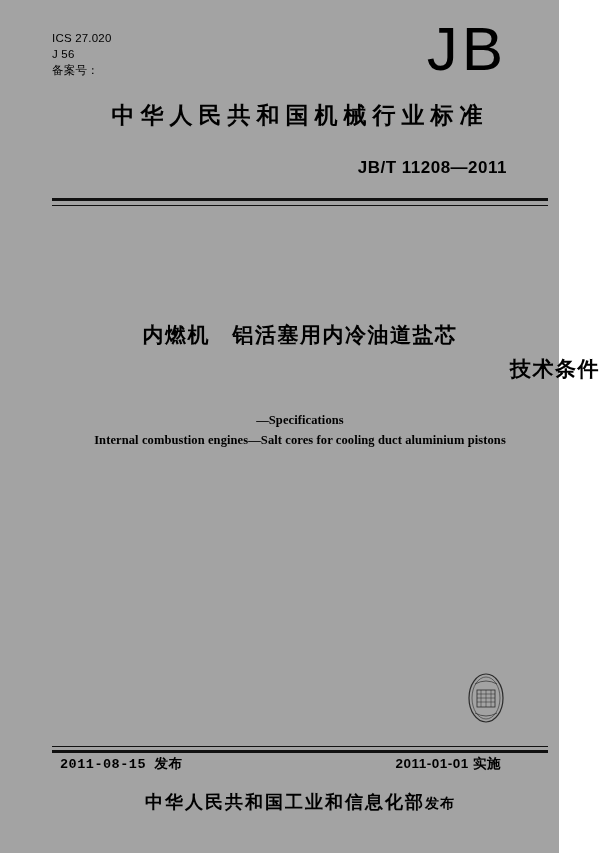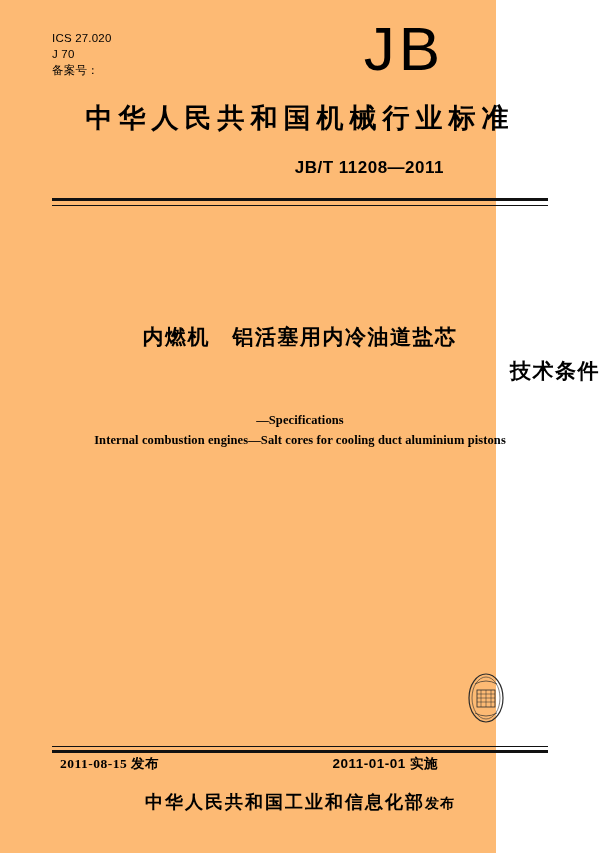--- a/index.html
+++ b/index.html
@@ -11,23 +11,24 @@
     width: 600px;
     height: 853px;
     font-family: "Liberation Serif", serif;
     color: #000000;
     position: relative;
     overflow: hidden;
   }
   .page {
     position: absolute;
     left: 0; top: 0;
-    width: 496px;
+    width: 551px;
     height: 853px;
-    background: #fdba74;
+    background: #a3a3a3;
+    padding-left: 8px;
   }
 
   
   .meta {
     position: absolute;
     left: 52px;
     top: 30px;
     font-family: "Liberation Sans", sans-serif;
     font-size: 11.5px;
     line-height: 16px;
@@ -49,21 +50,21 @@
 
   
   .cn-title {
     position: absolute;
     left: 0;
     top: 100px;
     width: 600px;
     text-align: center;
     font-family: "Liberation Sans", sans-serif;
     font-weight: bold;
-    font-size: 27px;
+    font-size: 23px;
     letter-spacing: 6px;
   }
 
   
   .std-no {
     position: absolute;
     right: 52px;
     top: 158px;
     font-family: "Liberation Sans", sans-serif;
     font-weight: bold;
@@ -84,21 +85,21 @@
   .rule-bottom-thin  { top: 746px; height: 1px; }
   .rule-bottom-thick { top: 750px; height: 3px; }
 
   
   .doc-title {
     position: absolute;
     left: 0;
     top: 320px;
     width: 600px;
     text-align: center;
-    font-family: Liberation Sans, sans-serif;
+    font-family: Liberation Mono, monospace;
     font-weight: bold;
     font-size: 21px;
     line-height: 34px;
     letter-spacing: 1.5px;
   }
   .doc-title .l2 { display: block; text-align: right; }
 
   
   .doc-title-en {
     position: absolute;
@@ -121,21 +122,21 @@
     width: 52px;
     height: 52px;
   }
   .seal svg { display: block; }
 
   
   .date-issue {
     position: absolute;
     left: 60px;
     top: 755px;
-    font-family: Liberation Serif, serif;
+    font-family: Liberation Mono, monospace;
     font-weight: bold;
     font-size: 13.5px;
     letter-spacing: 0.5px;
   }
   .date-impl {
     position: absolute;
     right: 58px;
     top: 755px;
     font-family: "Liberation Sans", sans-serif;
     font-weight: bold;
@@ -161,21 +162,21 @@
     letter-spacing: 1px;
   }
 </style>
 </head>
 <body>
 
 <div class="page">
 
   <div class="meta">
     <div>ICS 27.020</div>
-    <div>J 70</div>
+    <div>J 56</div>
     <div>备案号：</div>
   </div>
 
   <div class="jb-logo">JB</div>
 
   <div class="cn-title">中华人民共和国机械行业标准</div>
 
   <div class="std-no">JB/T 11208—2011</div>
 
   <div class="rule rule-thick"></div>

